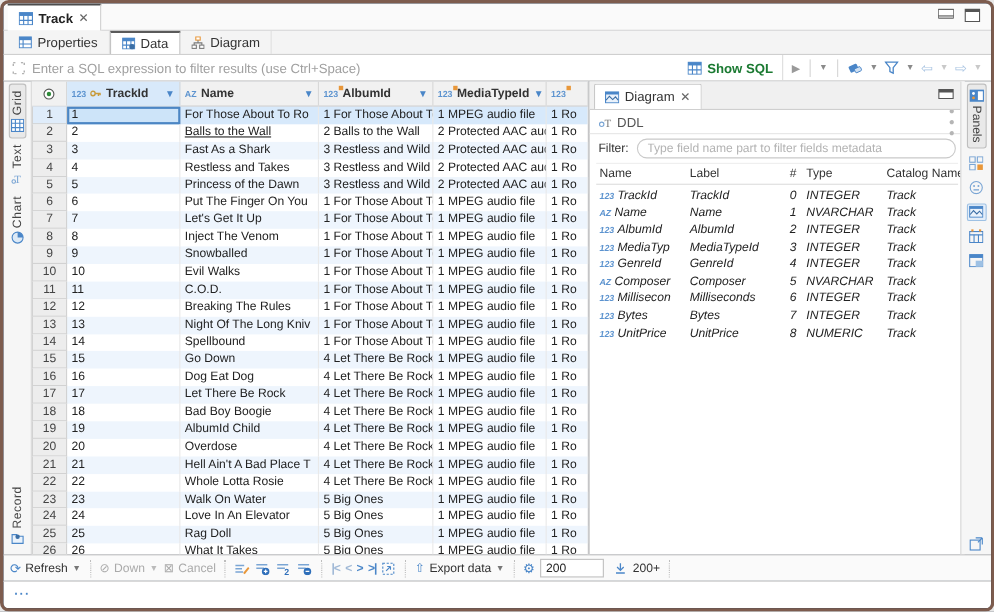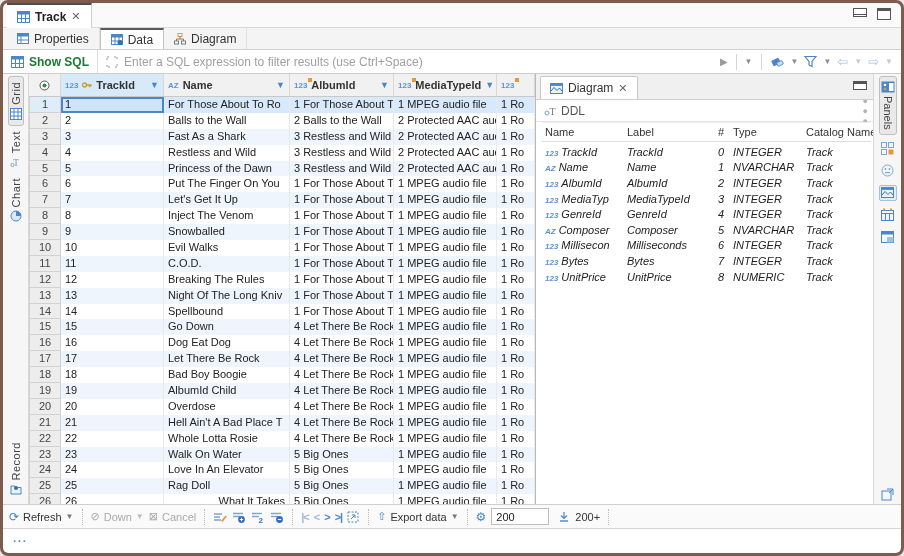--- a/index.html
+++ b/index.html
@@ -137,35 +137,35 @@
           <rect x="4" y="0.5" width="4" height="3" fill="#fff" stroke="#e8973a"></rect>
           <rect x="0.5" y="8" width="4" height="3" fill="#fff" stroke="#7a7a7a"></rect>
           <rect x="7.5" y="8" width="4" height="3" fill="#fff" stroke="#7a7a7a"></rect>
           <path d="M6 3.5 V6 M6 6 H2.5 V8 M6 6 H9.5 V8" stroke="#7a7a7a" fill="none"></path>
         </svg>
       <span>Diagram</span>
     </div>
   </div>
 
   <div id="filterbar">
+    <div id="filter-input-wrap">
+      <svg width="12" height="12" viewBox="0 0 12 12">
+          <path d="M1 4 V1 H4 M8 1 H11 V4 M11 8 V11 H8 M4 11 H1 V8" stroke="#9a9a9a" fill="none" stroke-dasharray="2 1"></path>
+        </svg>
+      <span class="placeholder">Enter a SQL expression to filter results (use Ctrl+Space)</span>
+    </div>
     <div id="showsql">
       <svg width="13" height="12" viewBox="0 0 13 12">
           <rect x="0.5" y="0.5" width="12" height="11" fill="#fff" stroke="#4a86c8"></rect>
           <rect x="0.5" y="0.5" width="12" height="3" fill="#4a86c8"></rect>
           <line x1="4.5" y1="3" x2="4.5" y2="11.5" stroke="#4a86c8"></line>
           <line x1="8.5" y1="3" x2="8.5" y2="11.5" stroke="#4a86c8"></line>
           <line x1="0.5" y1="7.5" x2="12.5" y2="7.5" stroke="#4a86c8"></line>
         </svg>
       <span class="lbl">Show SQL</span>
-    </div>
-    <div id="filter-input-wrap">
-      <svg width="12" height="12" viewBox="0 0 12 12">
-          <path d="M1 4 V1 H4 M8 1 H11 V4 M11 8 V11 H8 M4 11 H1 V8" stroke="#9a9a9a" fill="none" stroke-dasharray="2 1"></path>
-        </svg>
-      <span class="placeholder">Enter a SQL expression to filter results (use Ctrl+Space)</span>
     </div>
     <div class="fb-right">
       <span class="icon-gray" style="font-size:10px;">▶</span>
       <span class="vsep"></span>
       <span class="mini-dd">▼</span>
       <span class="vsep"></span>
       <svg width="15" height="13" viewBox="0 0 15 13">
           <rect x="2" y="4" width="8" height="6" rx="1" transform="rotate(-25 6 7)" fill="#4a86c8"></rect>
           <rect x="7" y="6.4" width="6" height="4" rx="1" transform="rotate(-25 10 8.4)" fill="#cfe0f2" stroke="#4a86c8" stroke-width="0.8"></rect>
         </svg>
@@ -258,37 +258,37 @@
           <div class="gcell rownum">1</div>
           <div class="gcell cellsel" style="width: 103px;">1</div>
           <div class="gcell" style="width: 126px;">For Those About To Ro</div>
           <div class="gcell" style="width: 104px;">1 For Those About To</div>
           <div class="gcell" style="width: 103px;">1 MPEG audio file</div>
           <div class="gcell" style="width: 38px;">1 Ro</div>
         </div>
         <div class="grow">
           <div class="gcell rownum">2</div>
           <div class="gcell" style="width: 103px;">2</div>
-          <div class="gcell" style="width: 126px;">Balls to the Wall</div>
+          <div class="gcell" style="width: 126px; text-decoration: underline;">Balls to the Wall</div>
           <div class="gcell" style="width: 104px;">2 Balls to the Wall</div>
           <div class="gcell" style="width: 103px;">2 Protected AAC audio</div>
           <div class="gcell" style="width: 38px;">1 Ro</div>
         </div>
         <div class="grow odd">
           <div class="gcell rownum">3</div>
           <div class="gcell" style="width: 103px;">3</div>
           <div class="gcell" style="width: 126px;">Fast As a Shark</div>
           <div class="gcell" style="width: 104px;">3 Restless and Wild</div>
           <div class="gcell" style="width: 103px;">2 Protected AAC audio</div>
           <div class="gcell" style="width: 38px;">1 Ro</div>
         </div>
         <div class="grow">
           <div class="gcell rownum">4</div>
           <div class="gcell" style="width: 103px;">4</div>
-          <div class="gcell" style="width: 126px;">Restless and Wild</div>
+          <div class="gcell" style="width: 126px;">Restless and Takes</div>
           <div class="gcell" style="width: 104px;">3 Restless and Wild</div>
           <div class="gcell" style="width: 103px;">2 Protected AAC audio</div>
           <div class="gcell" style="width: 38px;">1 Ro</div>
         </div>
         <div class="grow odd">
           <div class="gcell rownum">5</div>
           <div class="gcell" style="width: 103px;">5</div>
           <div class="gcell" style="width: 126px;">Princess of the Dawn</div>
           <div class="gcell" style="width: 104px;">3 Restless and Wild</div>
           <div class="gcell" style="width: 103px;">2 Protected AAC audio</div>
@@ -450,21 +450,21 @@
           <div class="gcell rownum">25</div>
           <div class="gcell" style="width: 103px;">25</div>
           <div class="gcell" style="width: 126px;">Rag Doll</div>
           <div class="gcell" style="width: 104px;">5 Big Ones</div>
           <div class="gcell" style="width: 103px;">1 MPEG audio file</div>
           <div class="gcell" style="width: 38px;">1 Ro</div>
         </div>
         <div class="grow">
           <div class="gcell rownum">26</div>
           <div class="gcell" style="width: 103px;">26</div>
-          <div class="gcell" style="width: 126px; text-align: right;">What It Takes</div>
+          <div class="gcell" style="width: 126px;">What It Takes</div>
           <div class="gcell" style="width: 104px;">5 Big Ones</div>
           <div class="gcell" style="width: 103px;">1 MPEG audio file</div>
           <div class="gcell" style="width: 38px;">1 Ro</div>
         </div>
       </div>
   </div>
 
   <div id="meta">
     <div id="meta-tabs">
       <div id="meta-tab">
@@ -479,20 +479,24 @@
       <div id="meta-min"></div>
     </div>
     <div id="ddl-row">
       <svg width="12" height="12" viewBox="0 0 12 12">
           <circle cx="3" cy="8" r="2" fill="none" stroke="#7aa5d4"></circle>
           <text x="5.5" y="10" font-size="10" fill="#7a7a7a" font-family="Liberation Serif,serif">T</text>
         </svg>
       <span>DDL</span>
       <span class="dots">●<br>●<br>●</span>
     </div>
+    <div id="meta-filter">
+      <span style="font-size:11px;">Filter:</span>
+      <input placeholder="Type field name part to filter fields metadata" style="">
+    </div>
     <div id="meta-thead">
       <span class="mth w-name">Name</span>
       <span class="mth w-label">Label</span>
       <span class="mth w-num">#</span>
       <span class="mth w-type" style="padding-left:6px;">Type</span>
       <span class="mth w-cat">Catalog Name</span>
     </div>
     <div id="meta-rows" style="padding-top:2px;font-style:italic;">
         <div class="mrow">
           <span class="mcell w-name"><span class="mtyp">123</span>TrackId</span>

